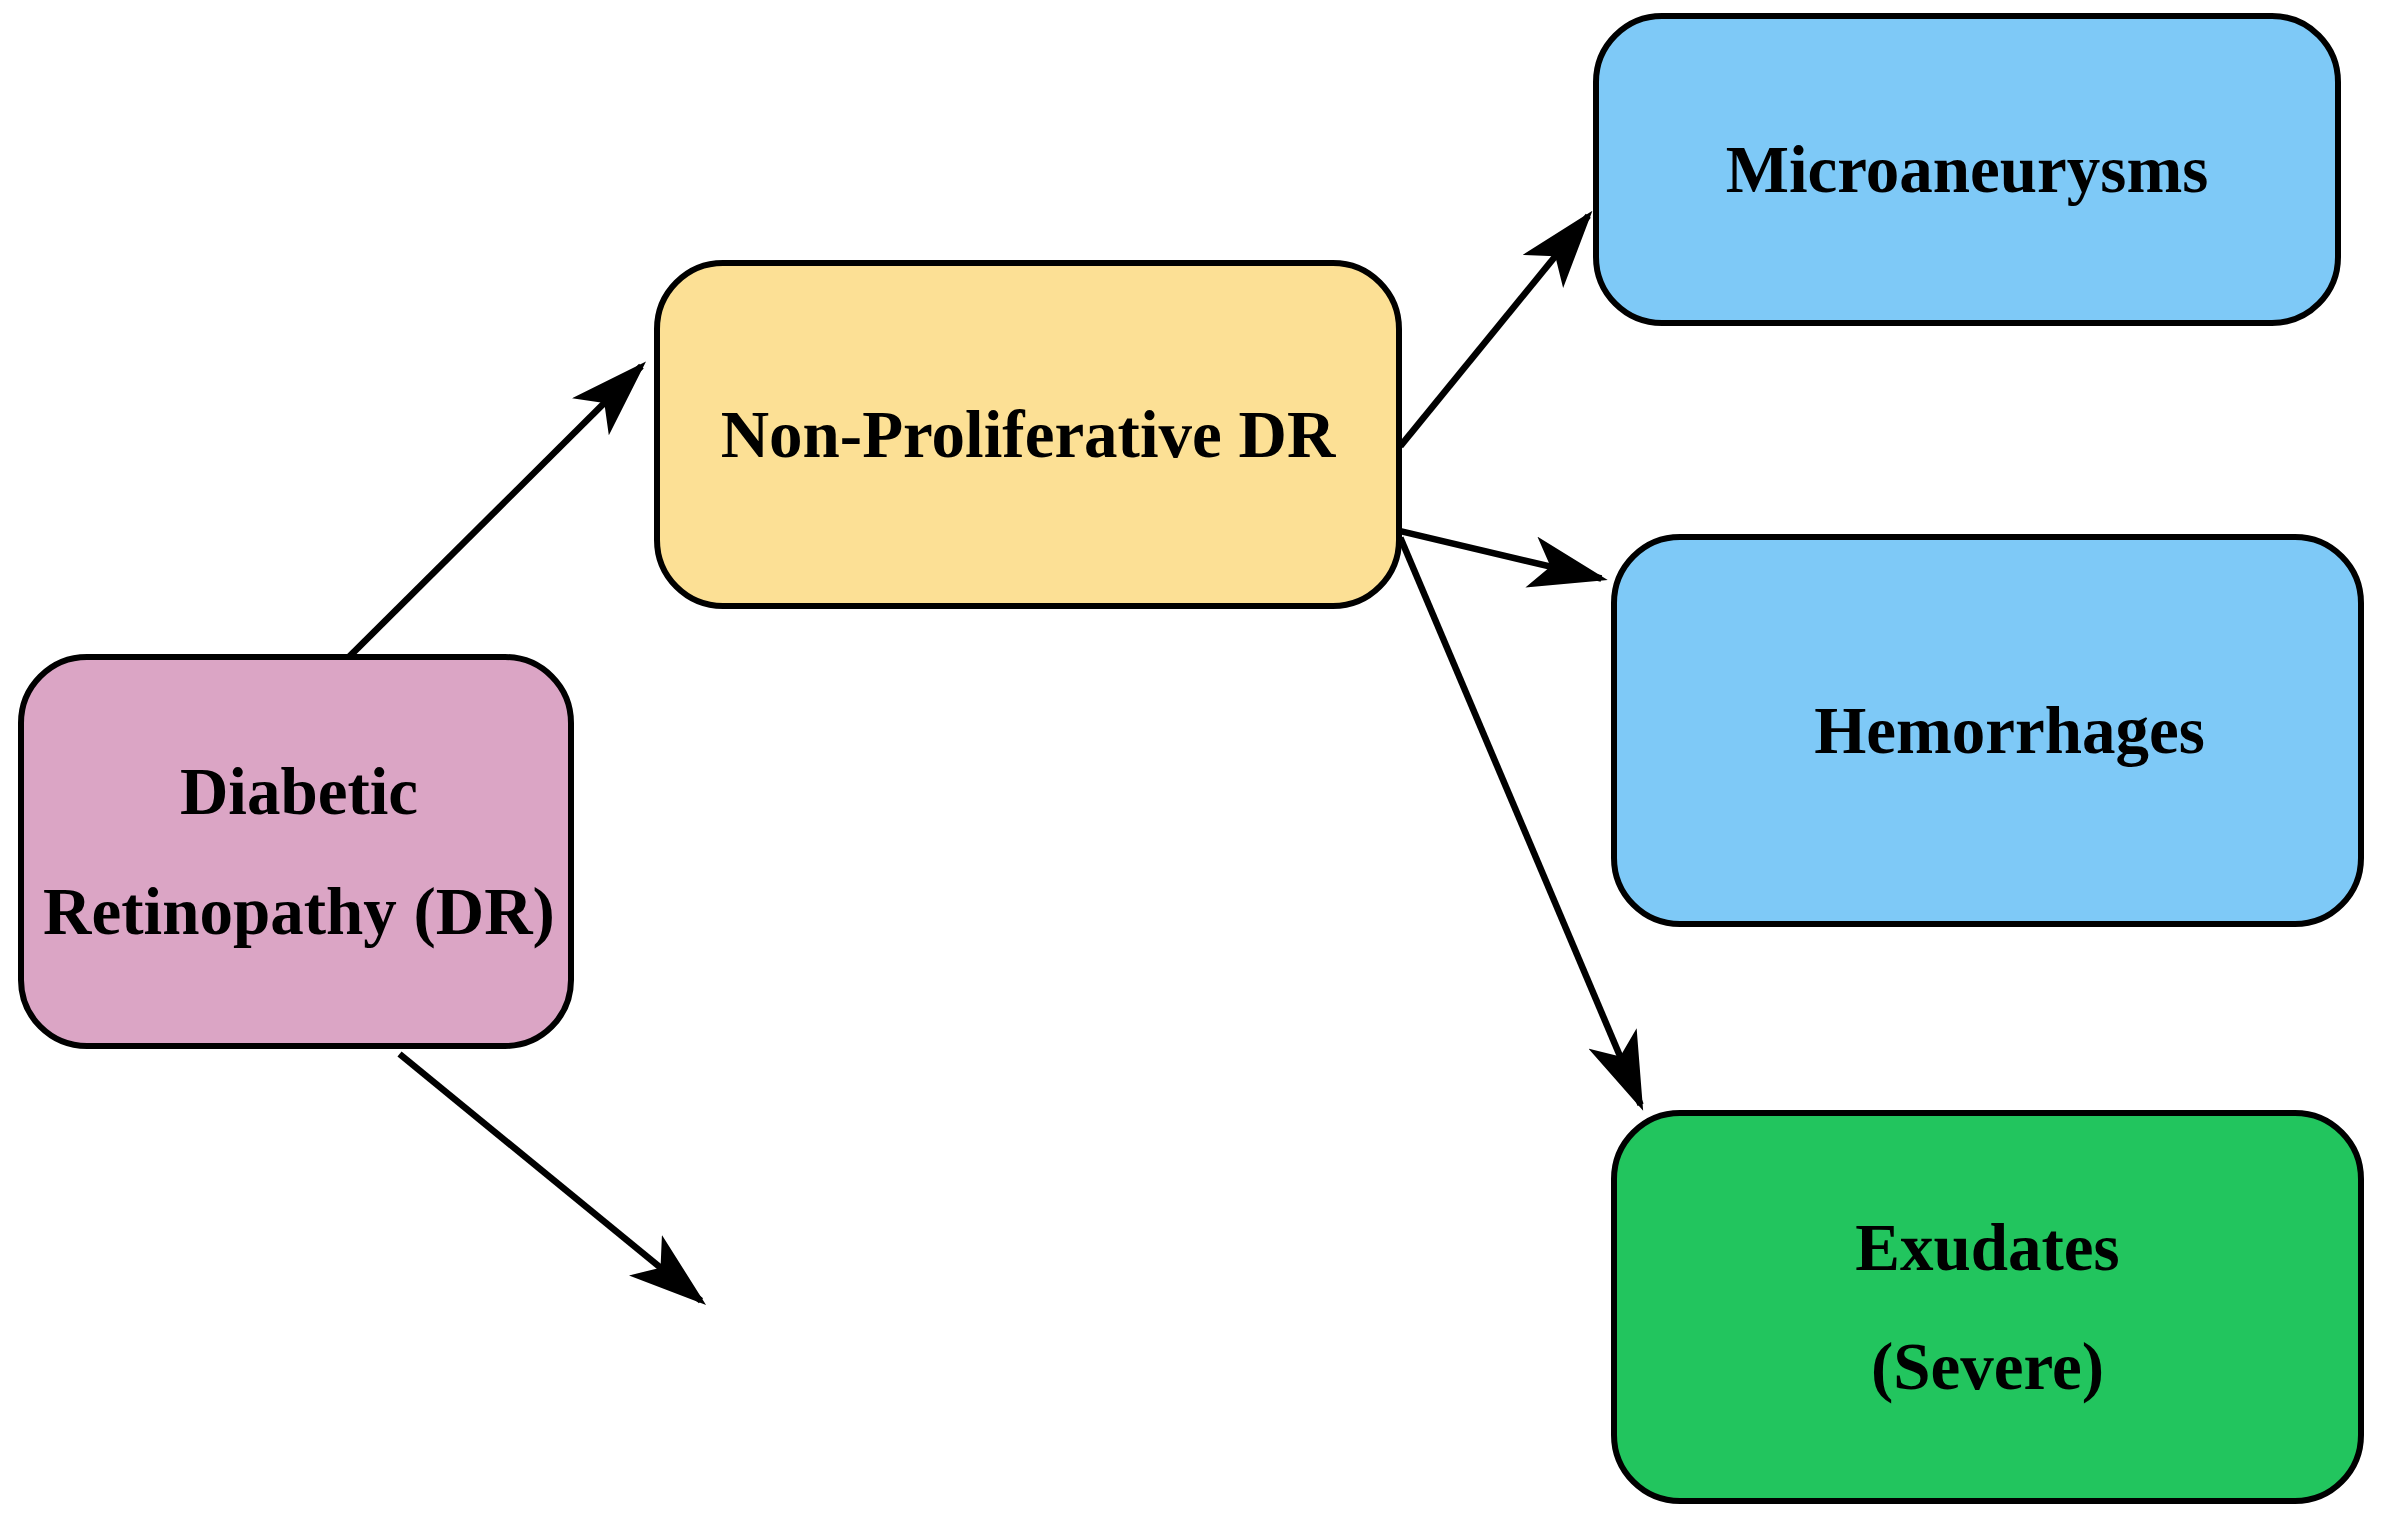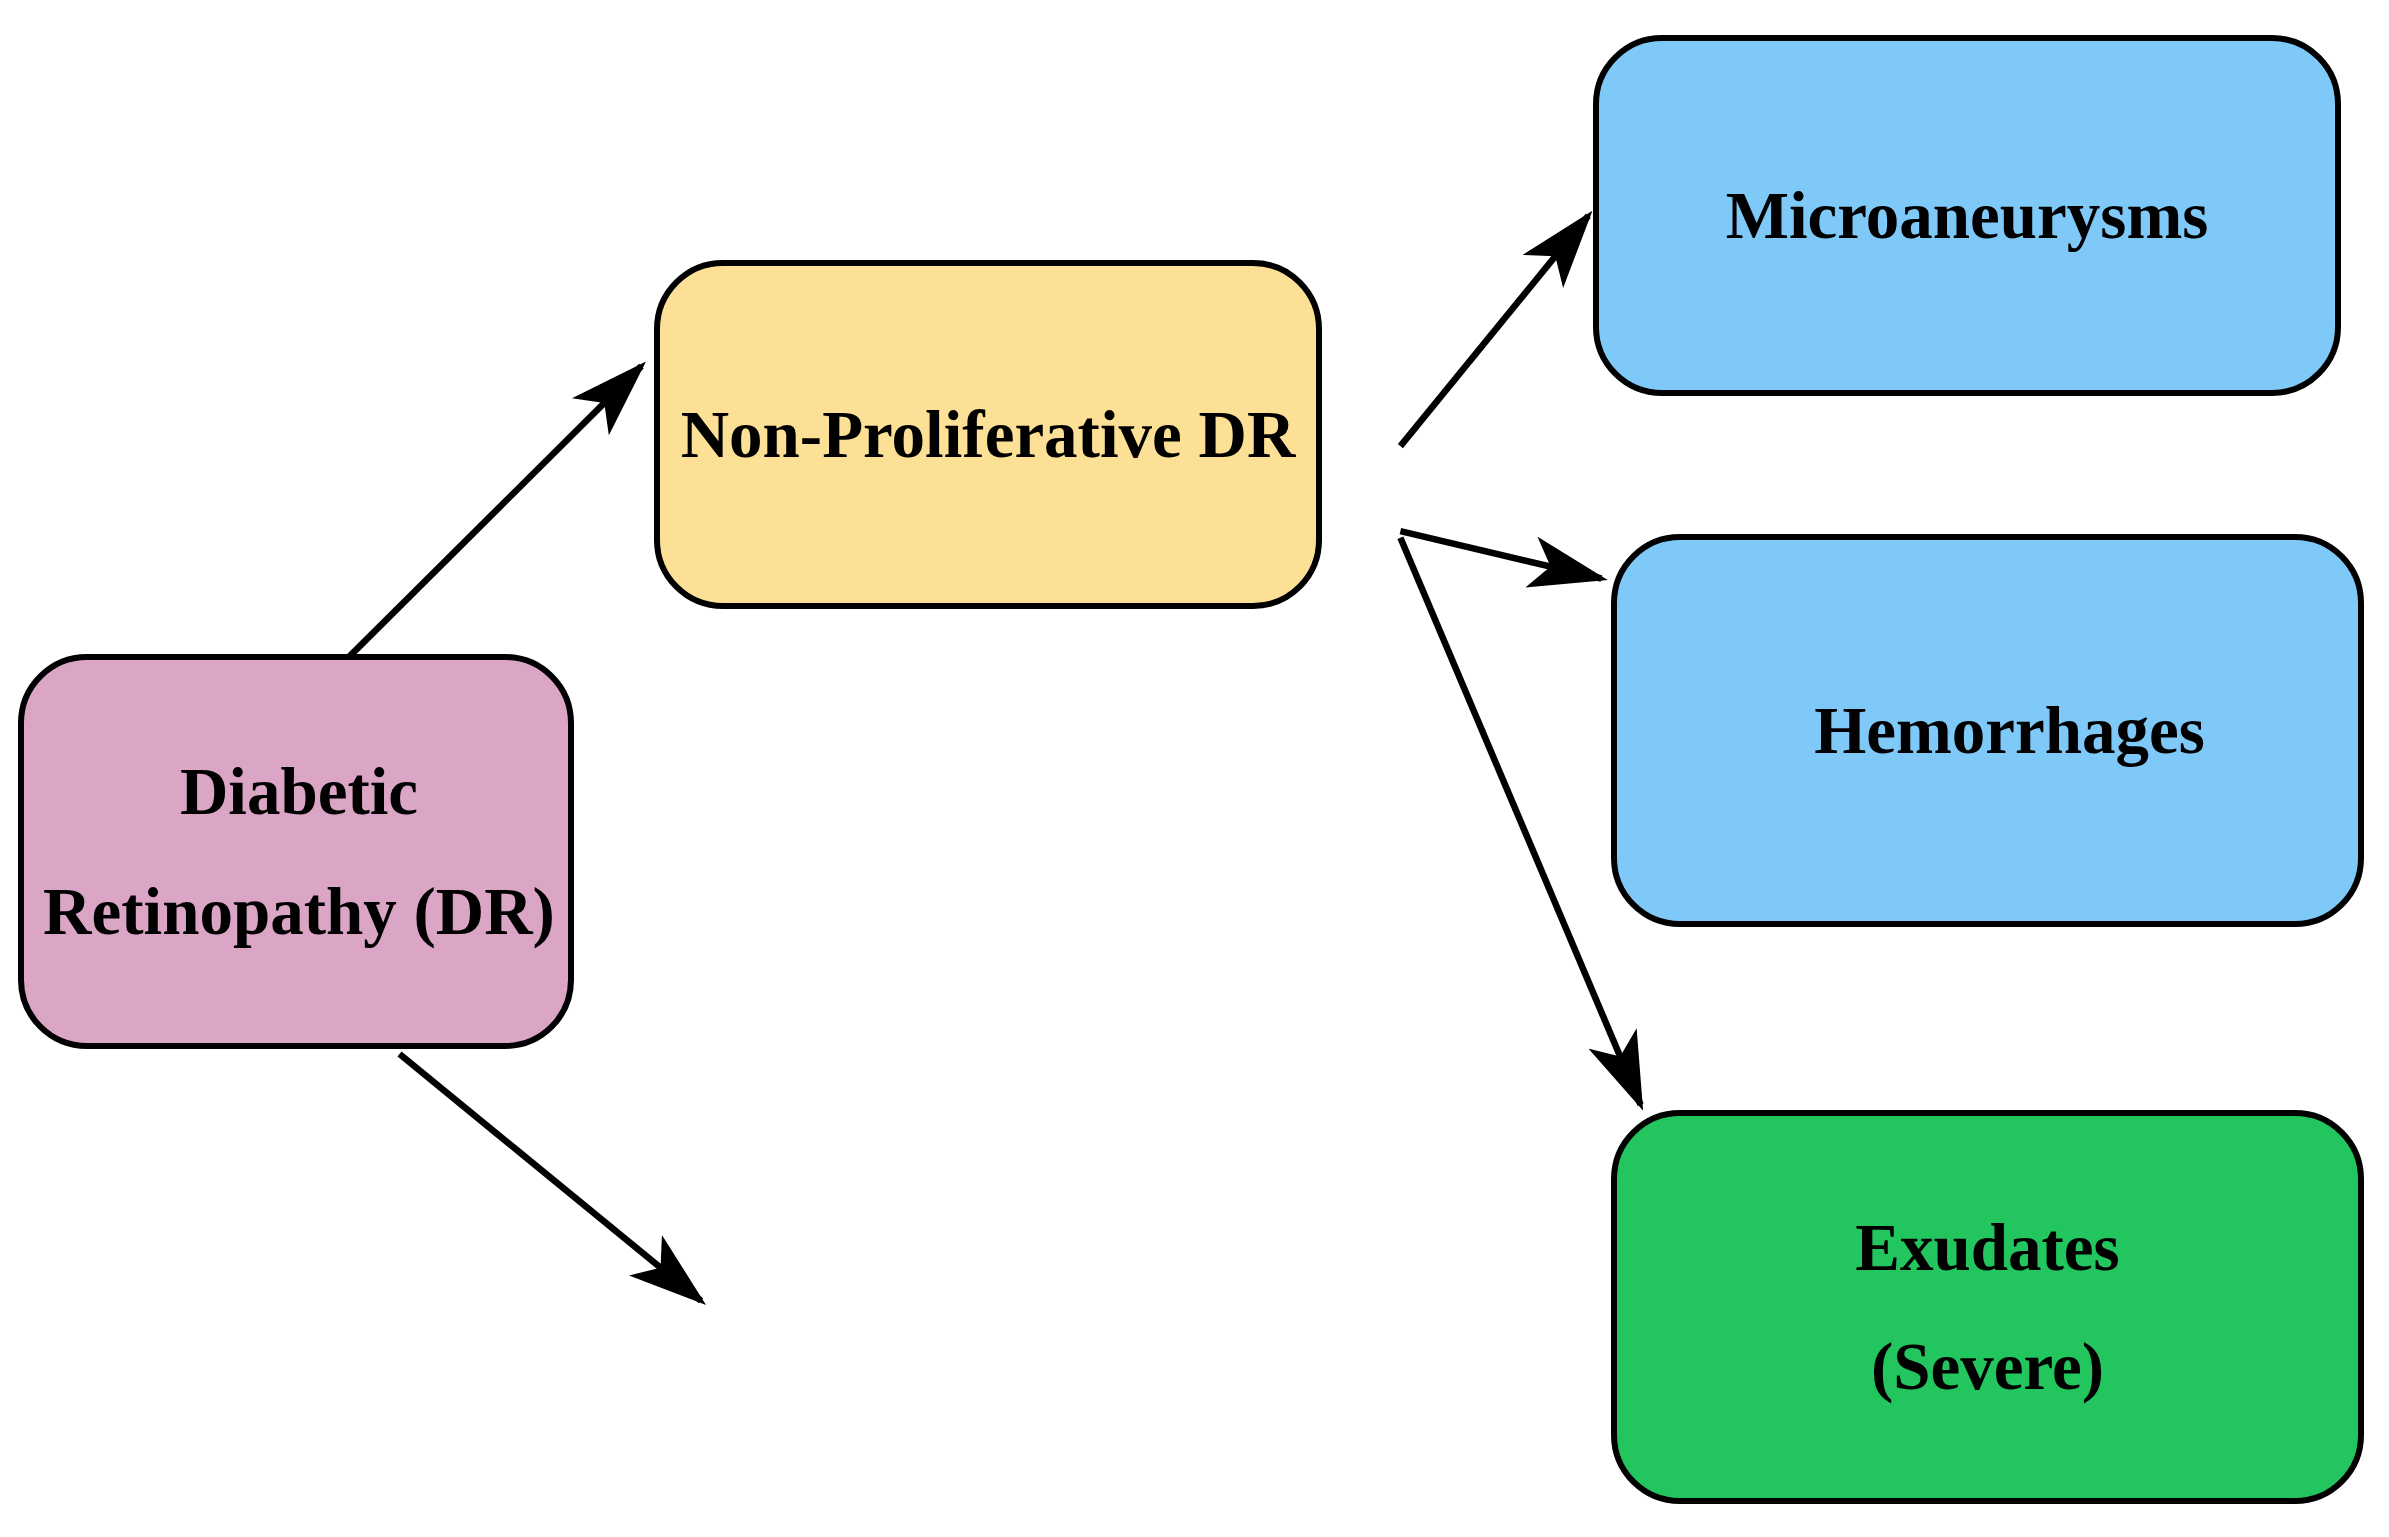--- a/index.html
+++ b/index.html
@@ -37,23 +37,23 @@
     font-weight: 700;
     font-size: 67px;
     line-height: 1.78;
   }
   .node .line {
     display: block;
     white-space: nowrap;
   }
   
   #node-dr        { left: 18px;   top: 654px;  width: 556px; height: 395px; padding-left: 6px; }
-  #node-npdr      { left: 654px;  top: 260px;  width: 668px; height: 349px; }
+  #node-npdr      { left: 654px;  top: 260px;  width: 748px; height: 349px; }
   #node-pdr       { left: 709px;  top: 1044px; width: 753px; height: 357px; }
-  #node-mild      { left: 1593px; top: 35px;   width: 748px; height: 361px; }
+  #node-mild      { left: 1593px; top: 13px;   width: 748px; height: 313px; }
   #node-moderate  { left: 1611px; top: 534px;  width: 753px; height: 393px; }
   #node-severe    { left: 1611px; top: 1110px; width: 753px; height: 394px; }
 </style>
 </head>
 <body>
 
 <div class="canvas">
 
   <svg class="edges" viewBox="0 0 2924 1881" xmlns="http://www.w3.org/2000/svg">
     <defs>

